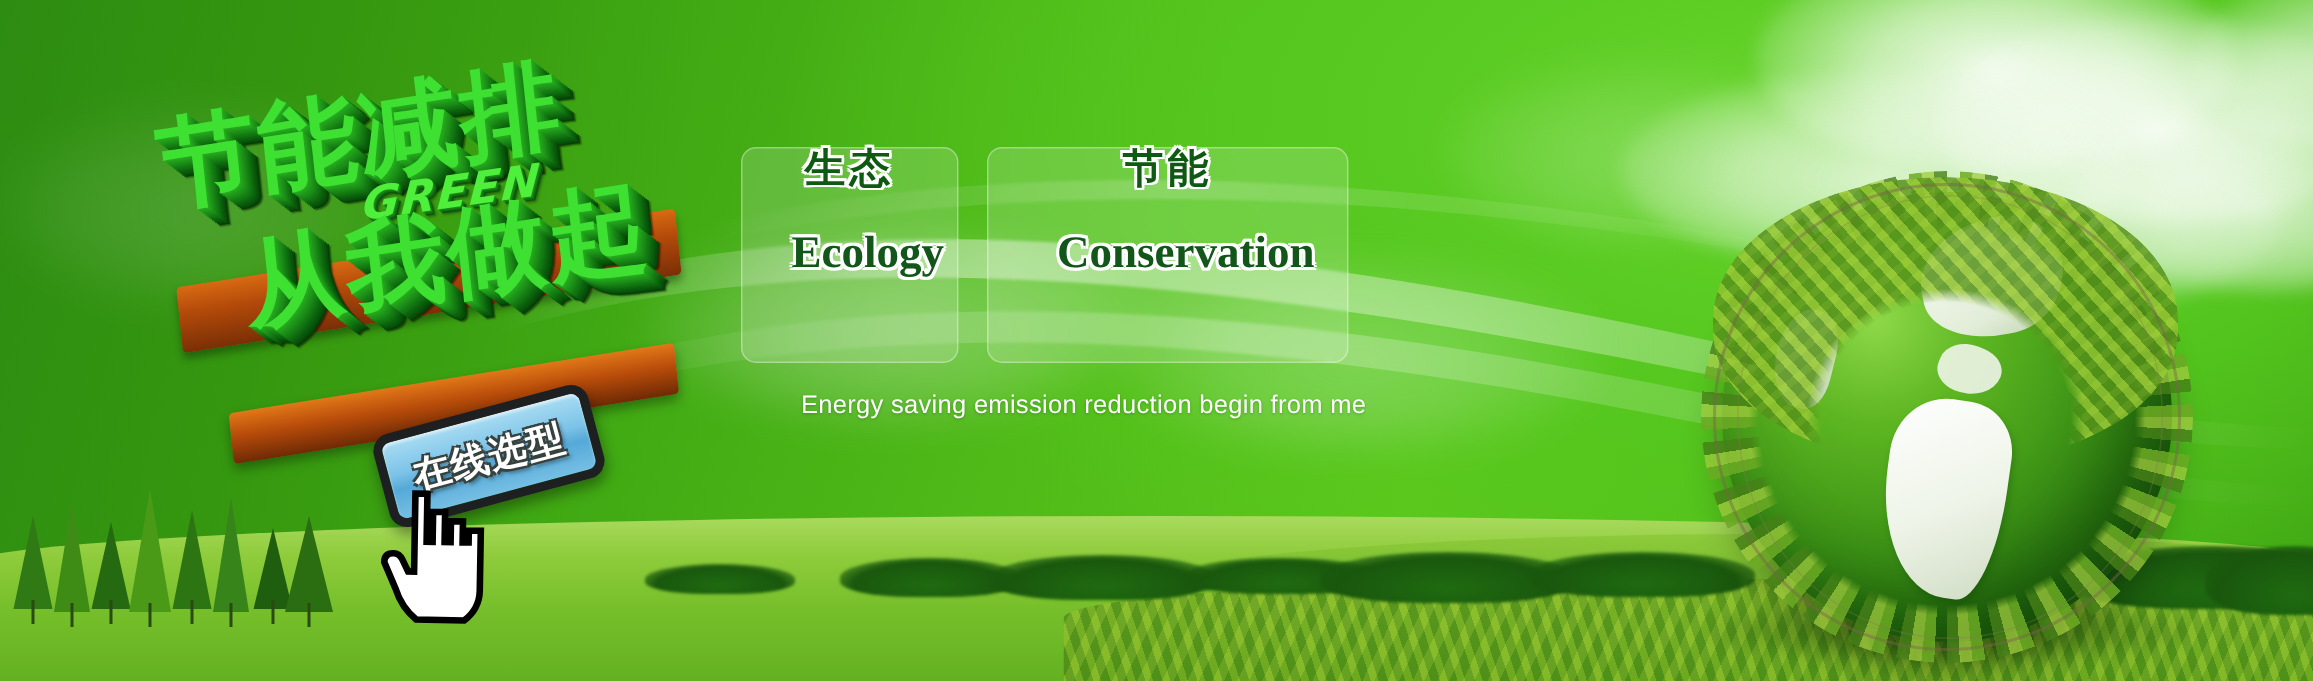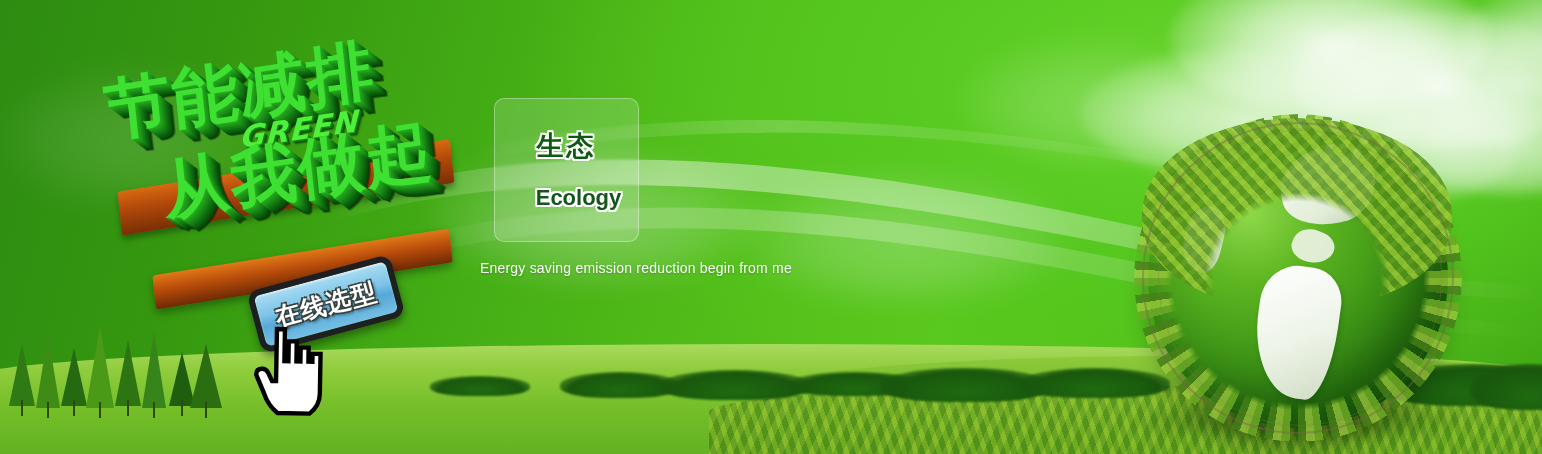--- a/index.html
+++ b/index.html
@@ -131,51 +131,51 @@
   }
 
   
   .cards{ position:absolute; left:494px; top:98px; display:flex; gap:19px; }
   .card{
     height:144px;
     background:rgba(255,255,255,.16);
     border:1px solid rgba(255,255,255,.34);
     border-radius:10px;
     display:flex; flex-direction:column;
-    align-items:center; justify-content:center;
+    align-items:center; 
     padding:0 16px;
     backdrop-filter:blur(1px);
   }
   .card.w1{ width:145px; }
   .card.w2{ width:241px; }
   .card.w3{ width:200px; }
 
   .card-cn{
     font-family:"DejaVu Sans", sans-serif;
     font-size:27px; font-weight:bold; color:#0f5a12;
     letter-spacing:3px; line-height:1;
     margin-bottom:28px;
     text-shadow:
       -1.6px -1.6px 0 #fff, 1.6px -1.6px 0 #fff, -1.6px 1.6px 0 #fff, 1.6px 1.6px 0 #fff,
       -1.8px 0 0 #fff, 1.8px 0 0 #fff, 0 -1.8px 0 #fff, 0 1.8px 0 #fff;
   }
   .card-en{
-    font-family:Liberation Sans, sans-serif;
-    font-size:22px; font-weight:bold; color:#13561a;
+    font-family:Liberation Serif, serif;
+    font-size:30px; font-weight:bold; color:#13561a;
     line-height:1; white-space:nowrap;
     text-shadow:
       -1.7px -1.7px 0 #fff, 1.7px -1.7px 0 #fff, -1.7px 1.7px 0 #fff, 1.7px 1.7px 0 #fff,
       -2px 0 0 #fff, 2px 0 0 #fff, 0 -2px 0 #fff, 0 2px 0 #fff;
     padding-left: 24px;
   }
 
   .tagline{
-    position:absolute; left:480px; top:260px;
+    position:absolute; left:534px; top:260px;
     font-family:"Liberation Sans", sans-serif;
-    font-size:14px; color:#ffffff;
+    font-size:17px; color:#ffffff;
     letter-spacing:.2px;
     text-shadow:0 1px 2px rgba(0,60,0,.3);
   }
 
   
   .cta-wrap{
     position:absolute; left:252px; top:272px;
     transform:rotate(-15deg);
   }
   .cta{
@@ -360,20 +360,24 @@
     <div class="hl-line hl-bot">从我做起</div>
   </div>
 
   <div class="cards">
 
     <div class="card w1">
       <div class="card-cn">生态</div>
       <div class="card-en">Ecology</div>
     </div>
 
+    <div class="card w2">
+      <div class="card-cn">节能</div>
+      <div class="card-en">Conservation</div>
+    </div>
 
 
   </div>
 
   <div class="tagline">Energy saving emission reduction begin from me</div>
 
   <div class="cta-wrap">
     <div class="cta">
       <span class="cta-text">在线选型</span>
     </div>

